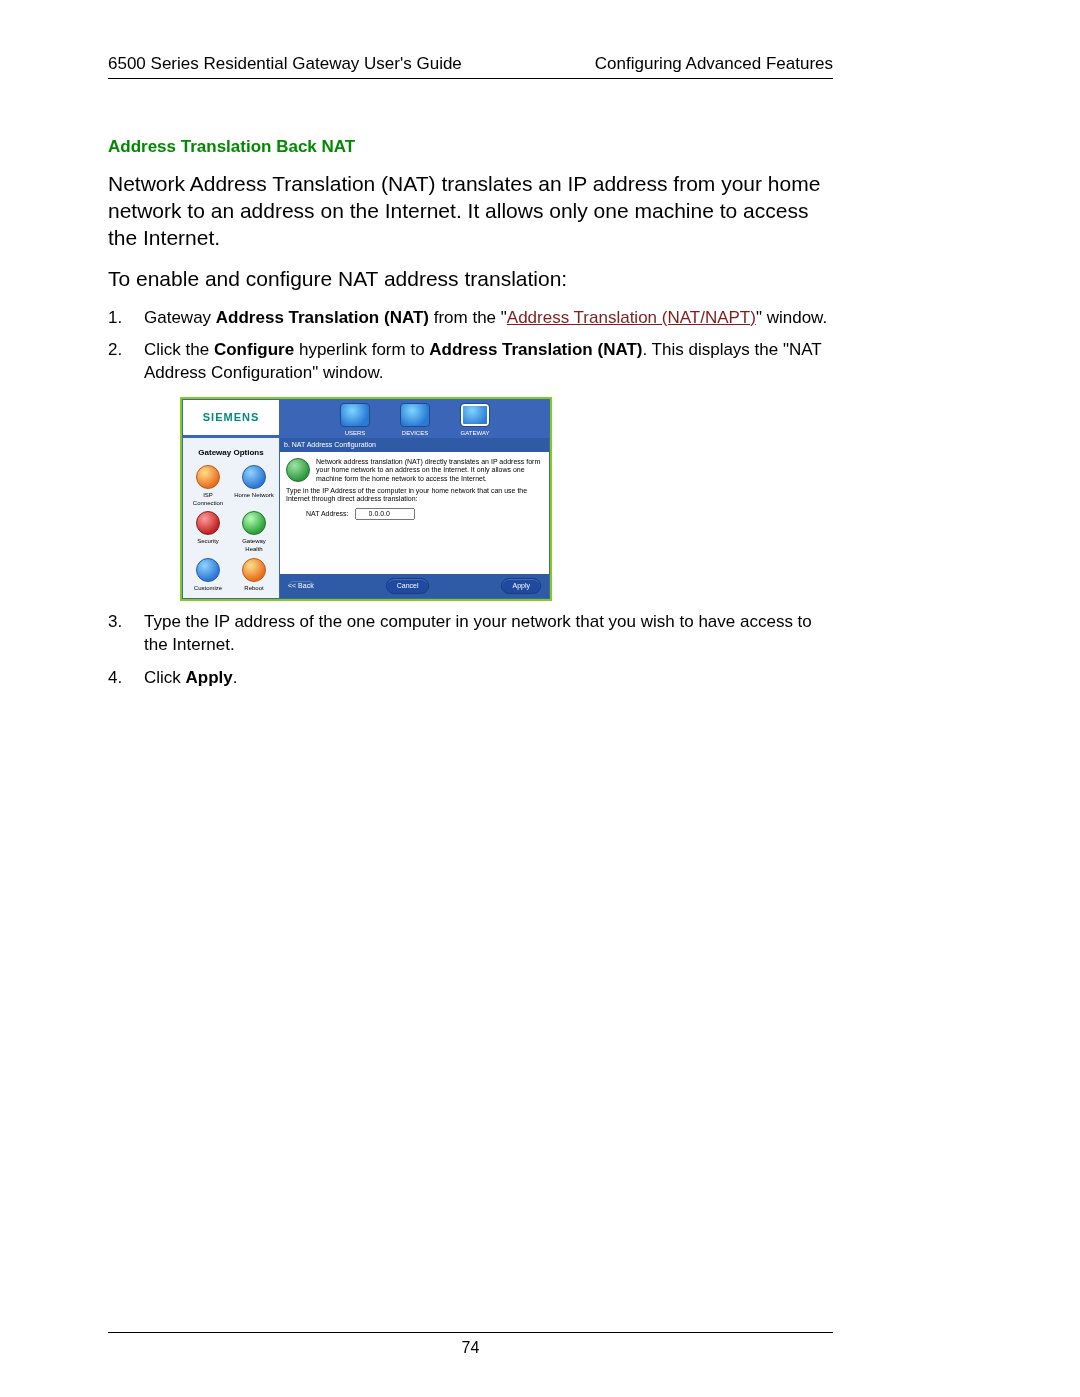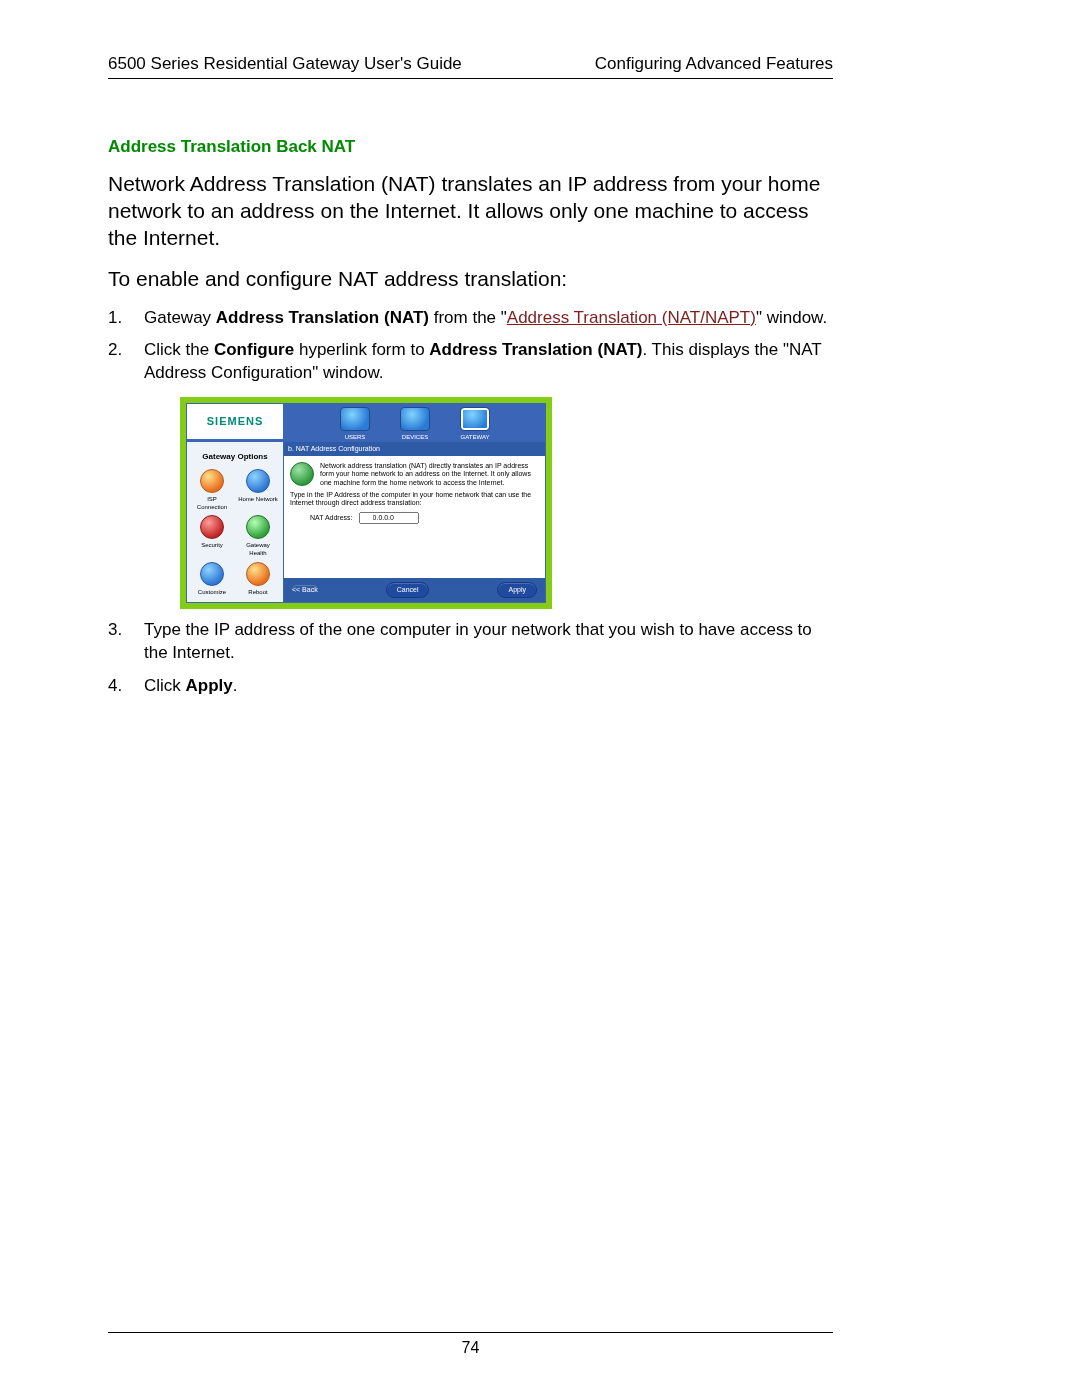--- a/index.html
+++ b/index.html
@@ -70,21 +70,21 @@
     right: 108px;
     text-align: center;
     font-size: 16px;
     border-top: 1px solid #000;
     padding-top: 6px;
   }
 
   
   .shot {
     width: 372px;
-    border: 6px solid #84cc16;
+    border: 2px solid #84cc16;
     background: #3b66b8;
     font-size: 7px;
     box-sizing: border-box;
   }
   .shot-top {
     display: flex;
     align-items: stretch;
   }
   .logo-cell {
     width: 98px;

